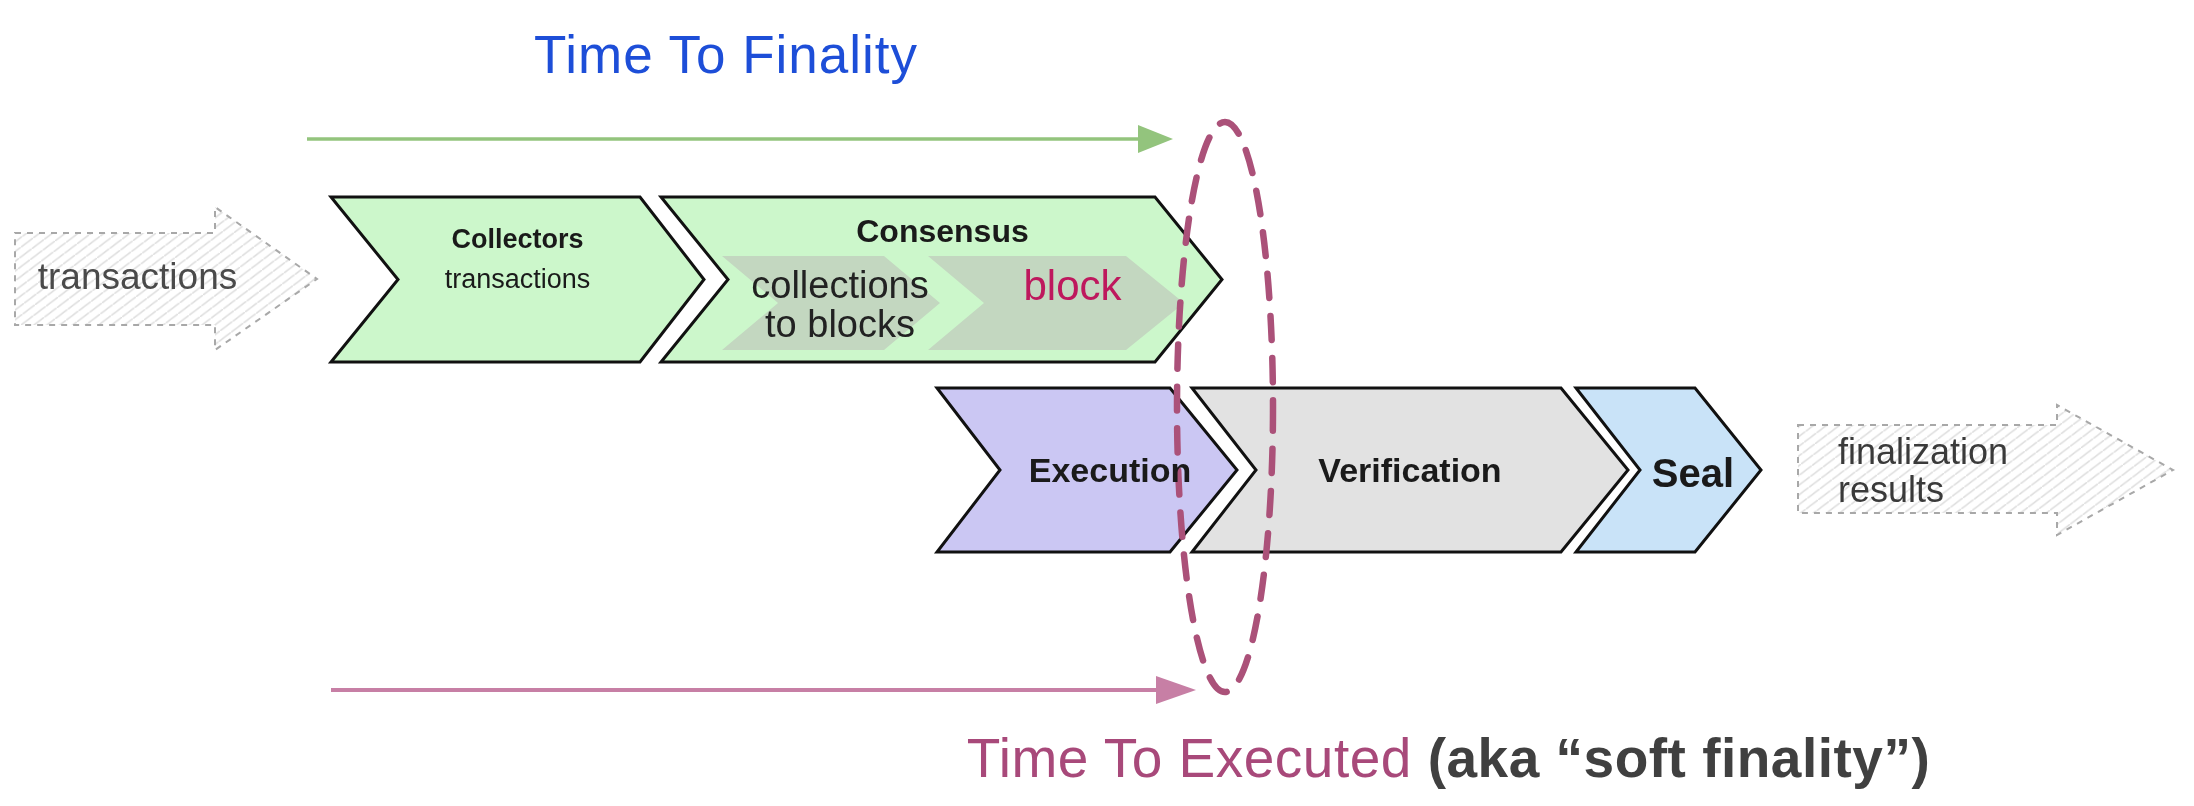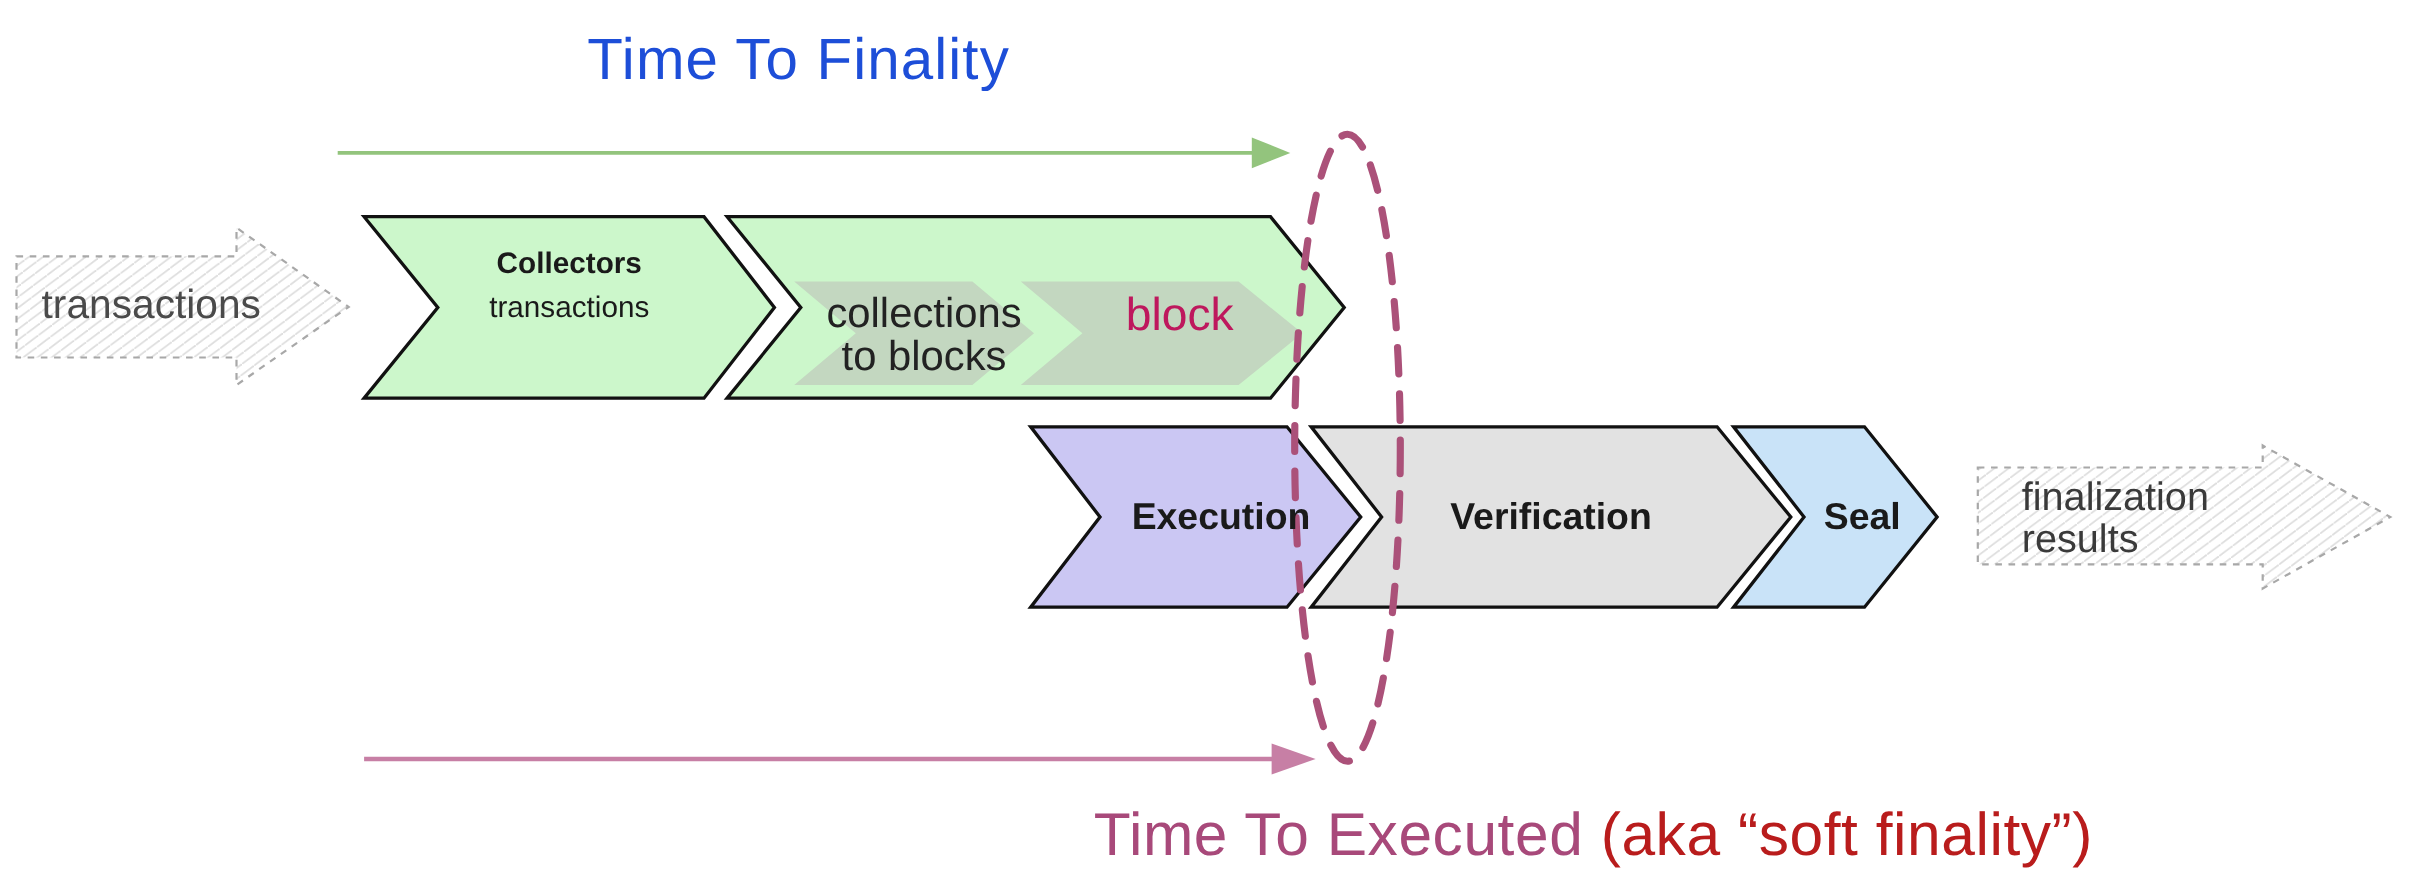--- a/index.html
+++ b/index.html
@@ -42,21 +42,21 @@
   .execution-label{
     left:995px;top:451px;width:230px;
     font-size:34px;font-weight:bold;
   }
   .verification-label{
     left:1295px;top:451px;width:230px;
     font-size:34px;font-weight:bold;
   }
   .seal-label{
     left:1633px;top:451px;width:120px;
-    font-size:34px;font-weight:bold;
+    font-size:40px;font-weight:bold;
   }
   .results-label{
     left:1838px;top:433px;width:240px;
     font-size:36px;line-height:38px;color:#3a3a3a;
   }
   .bottom-line{
     left:860px;top:726px;width:1160px;
     font-size:55px;letter-spacing:0.5px;
     white-space:nowrap;text-align:center;
   }
@@ -103,20 +103,21 @@
 
   <div class="txt title-top center" style="color: #1d4ed8;">Time To Finality</div>
 
   <div class="txt label-transactions center" style="color: rgb(74, 74, 74);">transactions</div>
 
   <div class="txt collectors-text center">
     <div class="stage-title">Collectors</div>
     <div>transactions</div>
   </div>
 
+  <div class="txt consensus-title center">Consensus</div>
 
   <div class="txt sub1-text center">
     <div>collections</div>
     <div>to blocks</div>
   </div>
 
   <div class="txt sub2-text center">
     <div>block</div>
   </div>
 
@@ -126,16 +127,16 @@
 
   <div class="txt seal-label center">Seal</div>
 
   <div class="txt results-label">
     <div>finalization</div>
     <div>results</div>
   </div>
 
   <div class="txt bottom-line">
     <span class="bottom-main" style="color: rgb(168, 73, 122);">Time To Executed</span>
-    <span class="bottom-suffix" style="color: #b91c1c;">(aka “soft finality”)</span>
+    <span class="bottom-suffix" style="color: #404040; font-weight: bold;">(aka “soft finality”)</span>
   </div>
 
 </div>
 
 </body></html>

